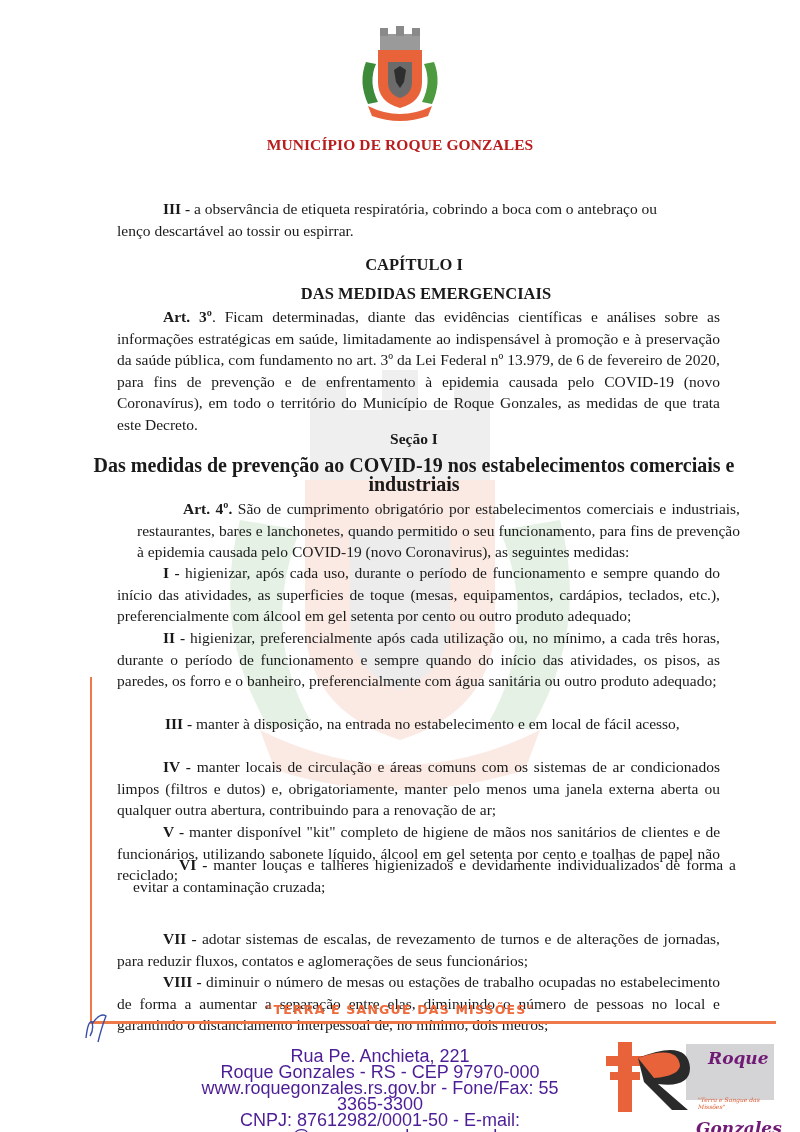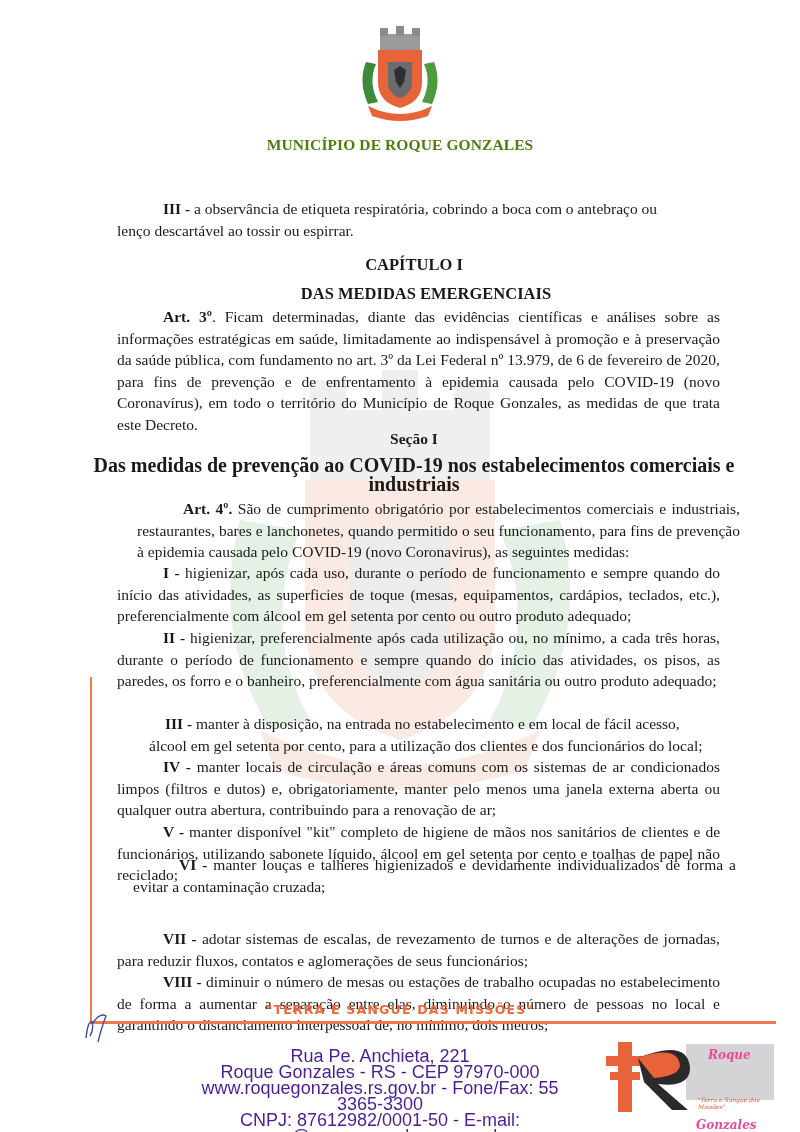--- a/index.html
+++ b/index.html
@@ -3,21 +3,21 @@
 <meta charset="utf-8">
 <style>
   html, body { margin: 0; padding: 0; background: #ffffff; }
   body { width: 800px; height: 1132px; position: relative; overflow: hidden;
          font-family: "Liberation Serif", serif; color: #1a1a1a; }
   .page { position: absolute; left: 0; top: 0; width: 800px; height: 1132px; }
 
   
   .crest { position: absolute; left: 354px; top: 22px; width: 92px; height: 100px; }
   .hdr { position: absolute; left: 0; width: 800px; text-align: center;
-         font-weight: bold; font-size: 15.5px; color: #4d7c0f; letter-spacing: 0.1px; }
+         font-weight: bold; font-size: 15.5px; color: #b91c1c; letter-spacing: 0.1px; }
   .hdr1 { top: 136px; }
   .hdr2 { top: 160px; }
 
   
   .watermark { position: absolute; left: 210px; top: 370px; width: 380px; height: 420px; opacity: 0.13; }
 
   
   .p { position: absolute; left: 117px; width: 603px; font-size: 15.5px; line-height: 21.5px;
        text-align: justify; text-align-last: left; }
   .center { position: absolute; left: 0; width: 800px; text-align: center; font-weight: bold; margin-left: 14px; }
@@ -31,21 +31,21 @@
   .motto { position: absolute; left: 0; width: 800px; top: 1002px; text-align: center;
            font-family: "DejaVu Sans", sans-serif; font-weight: bold; font-size: 12.5px;
            color: #ee6a3a; letter-spacing: 1.2px; }
   .signature { position: absolute; left: 82px; top: 1008px; width: 40px; height: 36px; }
 
   .footer { position: absolute; left: 180px; top: 1048px; width: 400px; text-align: center;
             font-family: "Liberation Sans", sans-serif; font-size: 18px; line-height: 16px; color: #4c1d95; }
   .footlogo { position: absolute; left: 598px; top: 1038px; width: 180px; height: 82px; }
   .footlogo .panel { position: absolute; left: 88px; top: 6px; width: 88px; height: 56px; background: #d4d4d6; }
   .footlogo .t1, .footlogo .t2 { position: absolute; font-family: "DejaVu Serif", serif; font-style: italic;
-            font-weight: bold; color: #ec4899; font-size: 12px; }
+            font-weight: bold; color: #701a75; font-size: 17px; }
   .footlogo .t1 { left: 110px; top: 10px; }
   .footlogo .t2 { left: 98px; top: 36px; margin-top: 44px; }
   .footlogo .t3 { position: absolute; left: 100px; top: 58px; font-size: 6px; font-style: italic; color: #e0562a;
             font-family: "DejaVu Serif", serif; }
 </style>
 </head>
 <body>
 
 <div class="page">
 
@@ -99,21 +99,21 @@
   </div>
 
   <div class="p" style="top:562px;">
     <span class="ind"></span><span class="b">I -</span><span> higienizar, após cada uso, durante o período de funcionamento e sempre quando do início das atividades, as superficies de toque (mesas, equipamentos, cardápios, teclados, etc.), preferencialmente com álcool em gel setenta por cento ou outro produto adequado;</span>
   </div>
   <div class="p" style="top:627px;">
     <span class="ind"></span><span class="b">II -</span><span> higienizar, preferencialmente após cada utilização ou, no mínimo, a cada três horas, durante o período de funcionamento e sempre quando do início das atividades, os pisos, as paredes, os forro e o banheiro, preferencialmente com água sanitária ou outro produto adequado;</span>
   </div>
   <div class="p" style="top:713px; left:117px;">
     <span class="ind" style="width:48px;"></span><span class="b">III -</span><span> manter à disposição, na entrada no estabelecimento e em local de fácil acesso,</span><br>
-    <span style="display:inline-block;width:32px;"></span><span>álcool em gel setenta por cento, para a utilização dos clientes e dos funcionários do local;</span>
+    <span style="display:inline-block;width:32px;"></span>
   </div>
   <div class="p" style="top:756px;">
     <span class="ind"></span><span class="b">IV -</span><span> manter locais de circulação e áreas comuns com os sistemas de ar condicionados limpos (filtros e dutos) e, obrigatoriamente, manter pelo menos uma janela externa aberta ou qualquer outra abertura, contribuindo para a renovação de ar;</span>
   </div>
   <div class="p" style="top:821px;">
     <span class="ind"></span><span class="b">V -</span><span> manter disponível "kit" completo de higiene de mãos nos sanitários de clientes e de funcionários, utilizando sabonete líquido, álcool em gel setenta por cento e toalhas de papel não reciclado;</span>
   </div>
   <div class="p" style="top:854px;margin-left:16px;">
     <span class="ind"></span><span class="b">VI -</span><span> manter louças e talheres higienizados e devidamente individualizados de forma a evitar a contaminação cruzada;</span>
   </div>

